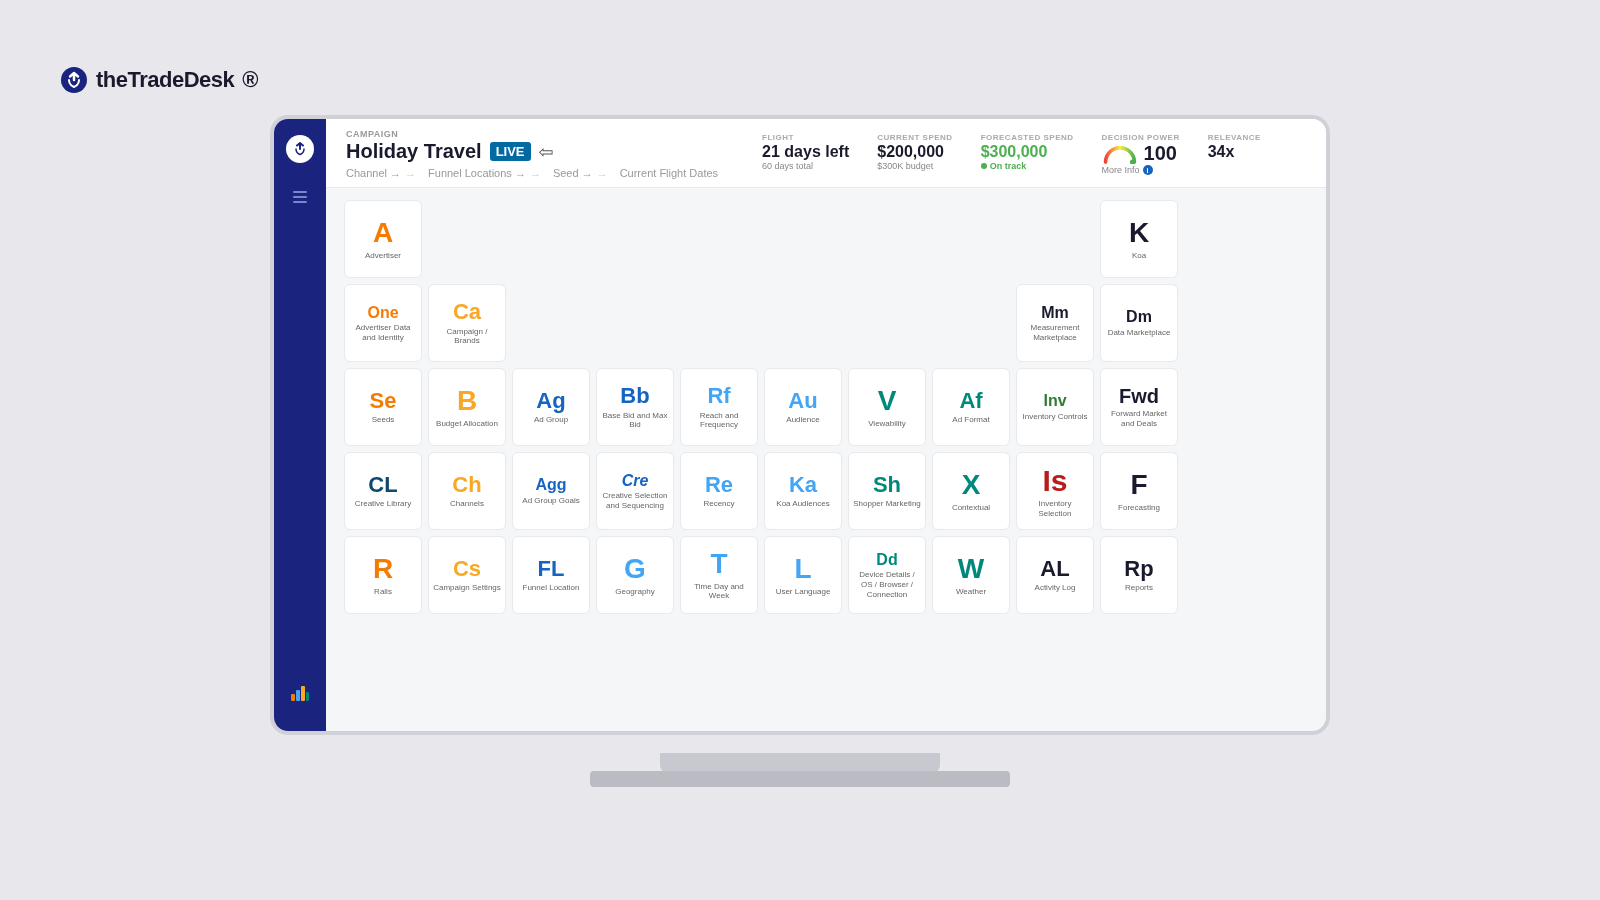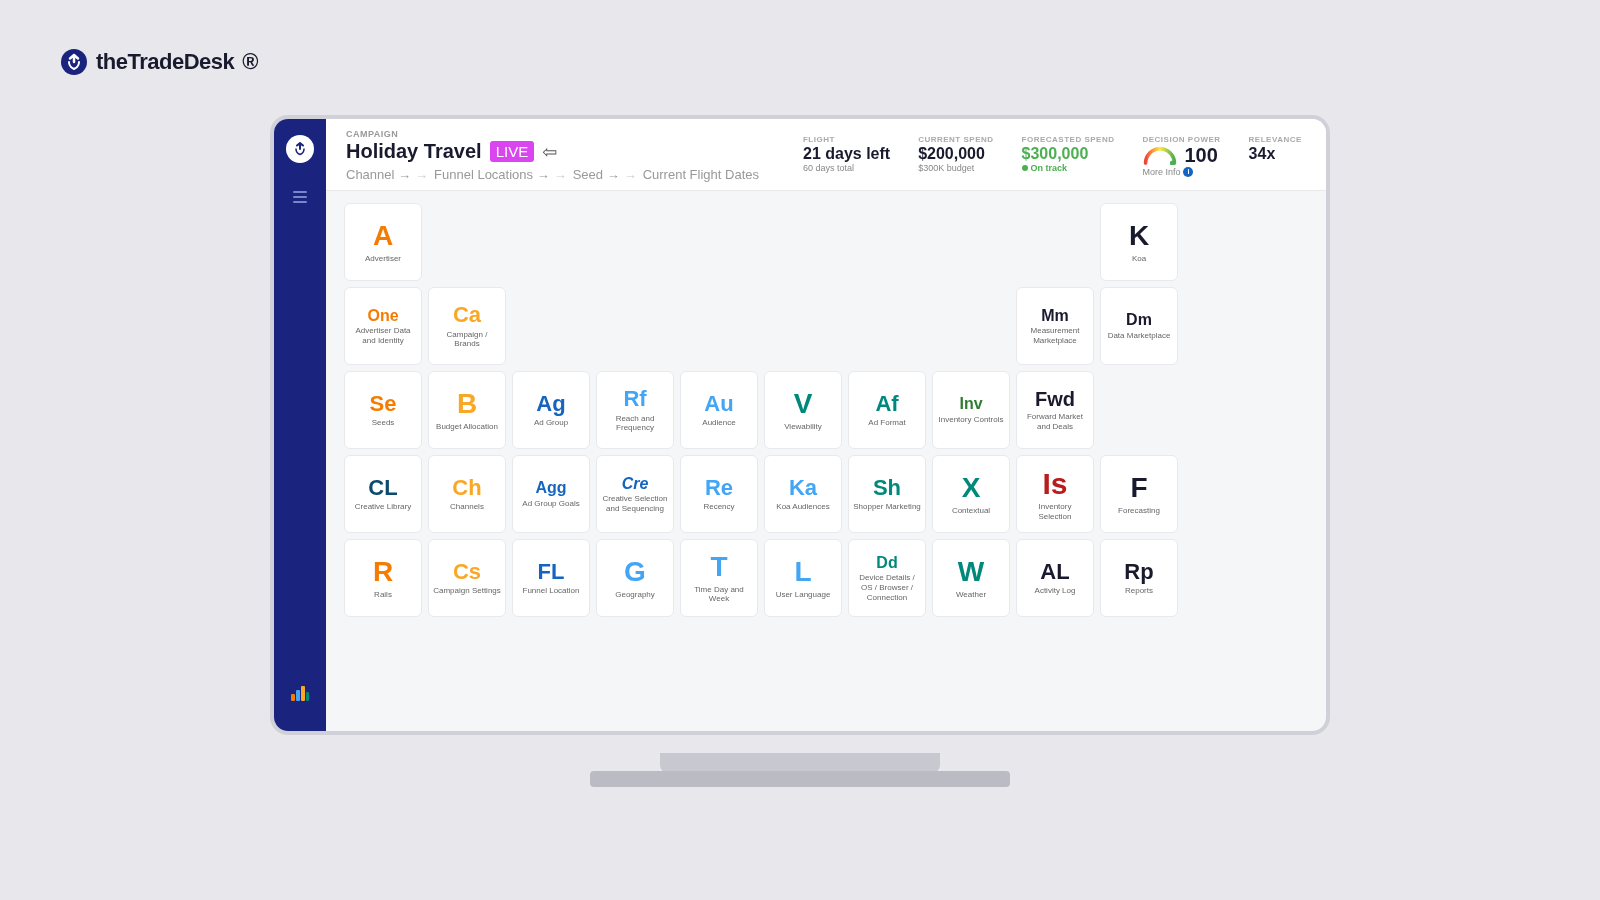--- a/index.html
+++ b/index.html
@@ -8,21 +8,21 @@
       font-family: -apple-system, BlinkMacSystemFont, 'Segoe UI', Arial, sans-serif;
       width: 1600px;
       height: 900px;
       overflow: hidden;
       position: relative;
     }
 
     
     .ttd-logo {
       position: absolute;
-      top: 48px;
+      top: 66px;
       left: 60px;
       display: flex;
       align-items: center;
       gap: 8px;
       font-size: 22px;
       font-weight: 700;
       color: #1a1a2e;
       letter-spacing: -0.5px;
     }
     .ttd-logo-icon {
@@ -115,32 +115,32 @@
       align-items: center;
       gap: 8px;
       margin-top: 1px;
     }
     .campaign-title {
       font-size: 20px;
       font-weight: 700;
       color: #1a1a2e;
     }
     .live-badge {
-      background: #d946ef;
+      background: #0369a1;
       color: white;
-      font-size: 15px;
-      font-weight: 400;
+      font-size: 13px;
+      font-weight: 700;
       padding: 2px 6px;
       border-radius: 3px;
     }
     .breadcrumb {
       display: flex;
-      gap: 6px;
+      gap: 12px;
       margin-top: 4px;
-      font-size: 13px;
+      font-size: 11px;
       color: #999;
     }
     .breadcrumb span {
       display: flex;
       align-items: center;
       gap: 4px;
     }
     .breadcrumb span::after {
       content: '→';
       color: #ccc;
@@ -433,20 +433,24 @@
               </div>
               <div class="element-cell">
                 <div class="element-symbol" style="color: rgb(249, 168, 37); font-size: 28px;">B</div>
                 <div class="element-name">Budget Allocation</div>
               </div>
               <div class="element-cell">
                 <div class="element-symbol" style="color: rgb(21, 101, 192); font-size: 22px;">Ag</div>
                 <div class="element-name">Ad Group</div>
               </div>
               <div class="element-cell">
+                <div class="element-symbol" style="color: rgb(21, 101, 192); font-size: 22px;">Bb</div>
+                <div class="element-name">Base Bid and Max Bid</div>
+              </div>
+              <div class="element-cell">
                 <div class="element-symbol" style="color: rgb(66, 165, 245); font-size: 22px;">Rf</div>
                 <div class="element-name">Reach and Frequency</div>
               </div>
               <div class="element-cell">
                 <div class="element-symbol" style="color: rgb(66, 165, 245); font-size: 22px;">Au</div>
                 <div class="element-name">Audience</div>
               </div>
               <div class="element-cell">
                 <div class="element-symbol" style="color: rgb(0, 137, 123); font-size: 28px;">V</div>
                 <div class="element-name">Viewability</div>

